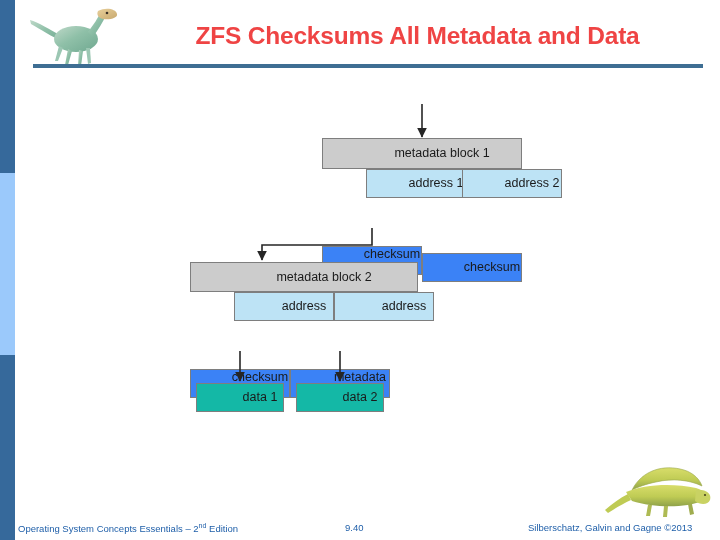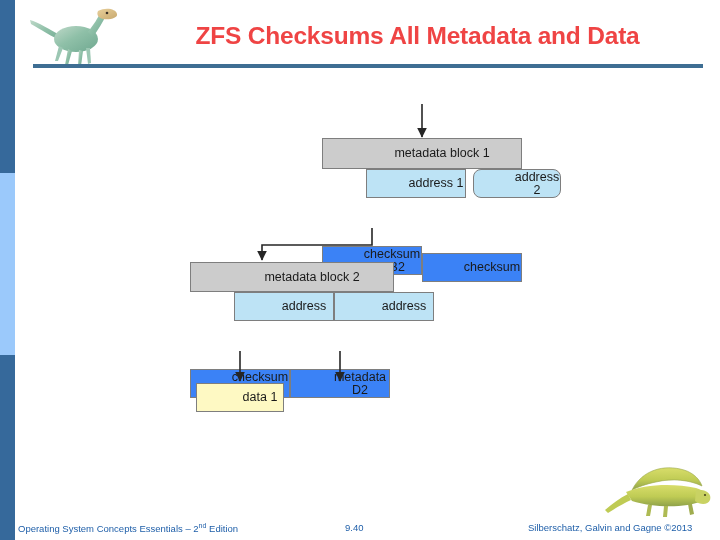--- a/index.html
+++ b/index.html
@@ -78,21 +78,21 @@
     display: flex;
     align-items: center;
     justify-content: center;
     text-align: center;
     line-height: 1;
     padding-left: 40px;
   }
   .hdr-cell  { background: #CCCCCC; }
   .addr-cell { background: #BDE3F5; margin-left: 44px; }
   .sum-cell  { background: #3b82f6; margin-top: 48px; }
-  .data-cell { background: #fef9c3; }
+  .data-cell { background: #14b8a6; }
 </style>
 </head>
 <body>
 
 <div class="slide">
 
   <div class="edge-bar edge-top"></div>
   <div class="edge-bar edge-mid"></div>
   <div class="edge-bar edge-bottom"></div>
 
@@ -122,31 +122,32 @@
     <path d="M55 46 L54 62 L57 62 L59 47 Z" fill="url(#dinoG)"></path>
     <path d="M62 44 L64 60 L67 59 L66 44 Z" fill="#9CC7B3"></path>
     <path d="M35 42 L31 57 L34 57 L39 44 Z" fill="#9CC7B3"></path>
   </svg>
 
   <div class="page-title">ZFS Checksums All Metadata and Data</div>
   <div class="title-rule"></div>
 
   <div class="blk hdr-cell" style="left:322px; top:138px; width:200px; height:31px;">metadata block 1</div>
   <div class="blk addr-cell" style="left:322px; top:169px; width:100px; height:29px;">address 1</div>
-  <div class="blk addr-cell" style="left:429px; top:169px; width:88px; height:29px;border-radius:8px;">address 2</div>
+  <div class="blk addr-cell" style="left:418px; top:169px; width:100px; height:29px;">address 2</div>
   <div class="blk sum-cell" style="left:322px; top:198px; width:100px; height:29px;">checksum MB2</div>
   <div class="blk sum-cell" style="left:422px; top:205px; width:100px; height:29px;">checksum</div>
 
-  <div class="blk hdr-cell" style="left:190px; top:262px; width:204px; height:30px;">metadata block 2</div>
+  <div class="blk hdr-cell" style="left:190px; top:262px; width:228px; height:30px;">metadata block 2</div>
   <div class="blk addr-cell" style="left:190px; top:292px; width:100px; height:29px;">address</div>
   <div class="blk addr-cell" style="left:290px; top:292px; width:100px; height:29px;">address</div>
   <div class="blk sum-cell" style="left:190px; top:321px; width:100px; height:29px;">checksum D1</div>
   <div class="blk sum-cell" style="left:290px; top:321px; width:100px; height:29px;">metadata D2</div>
 
   <div class="blk data-cell" style="left:196px; top:383px; width:88px; height:29px;">data 1</div>
+  <div class="blk data-cell" style="left:296px; top:383px; width:88px; height:29px;">data 2</div>
 
   <svg class="diagram" viewBox="0 0 720 540">
     <defs>
       <marker id="ah" markerWidth="9" markerHeight="9" refX="5.6" refY="3" orient="auto">
         <path d="M0,0 L6,3 L0,6 z" fill="#262626"></path>
       </marker>
     </defs>
 
     <line x1="422" y1="104" x2="422" y2="137" stroke="#262626" stroke-width="1.6" marker-end="url(#ah)"></line>
 

